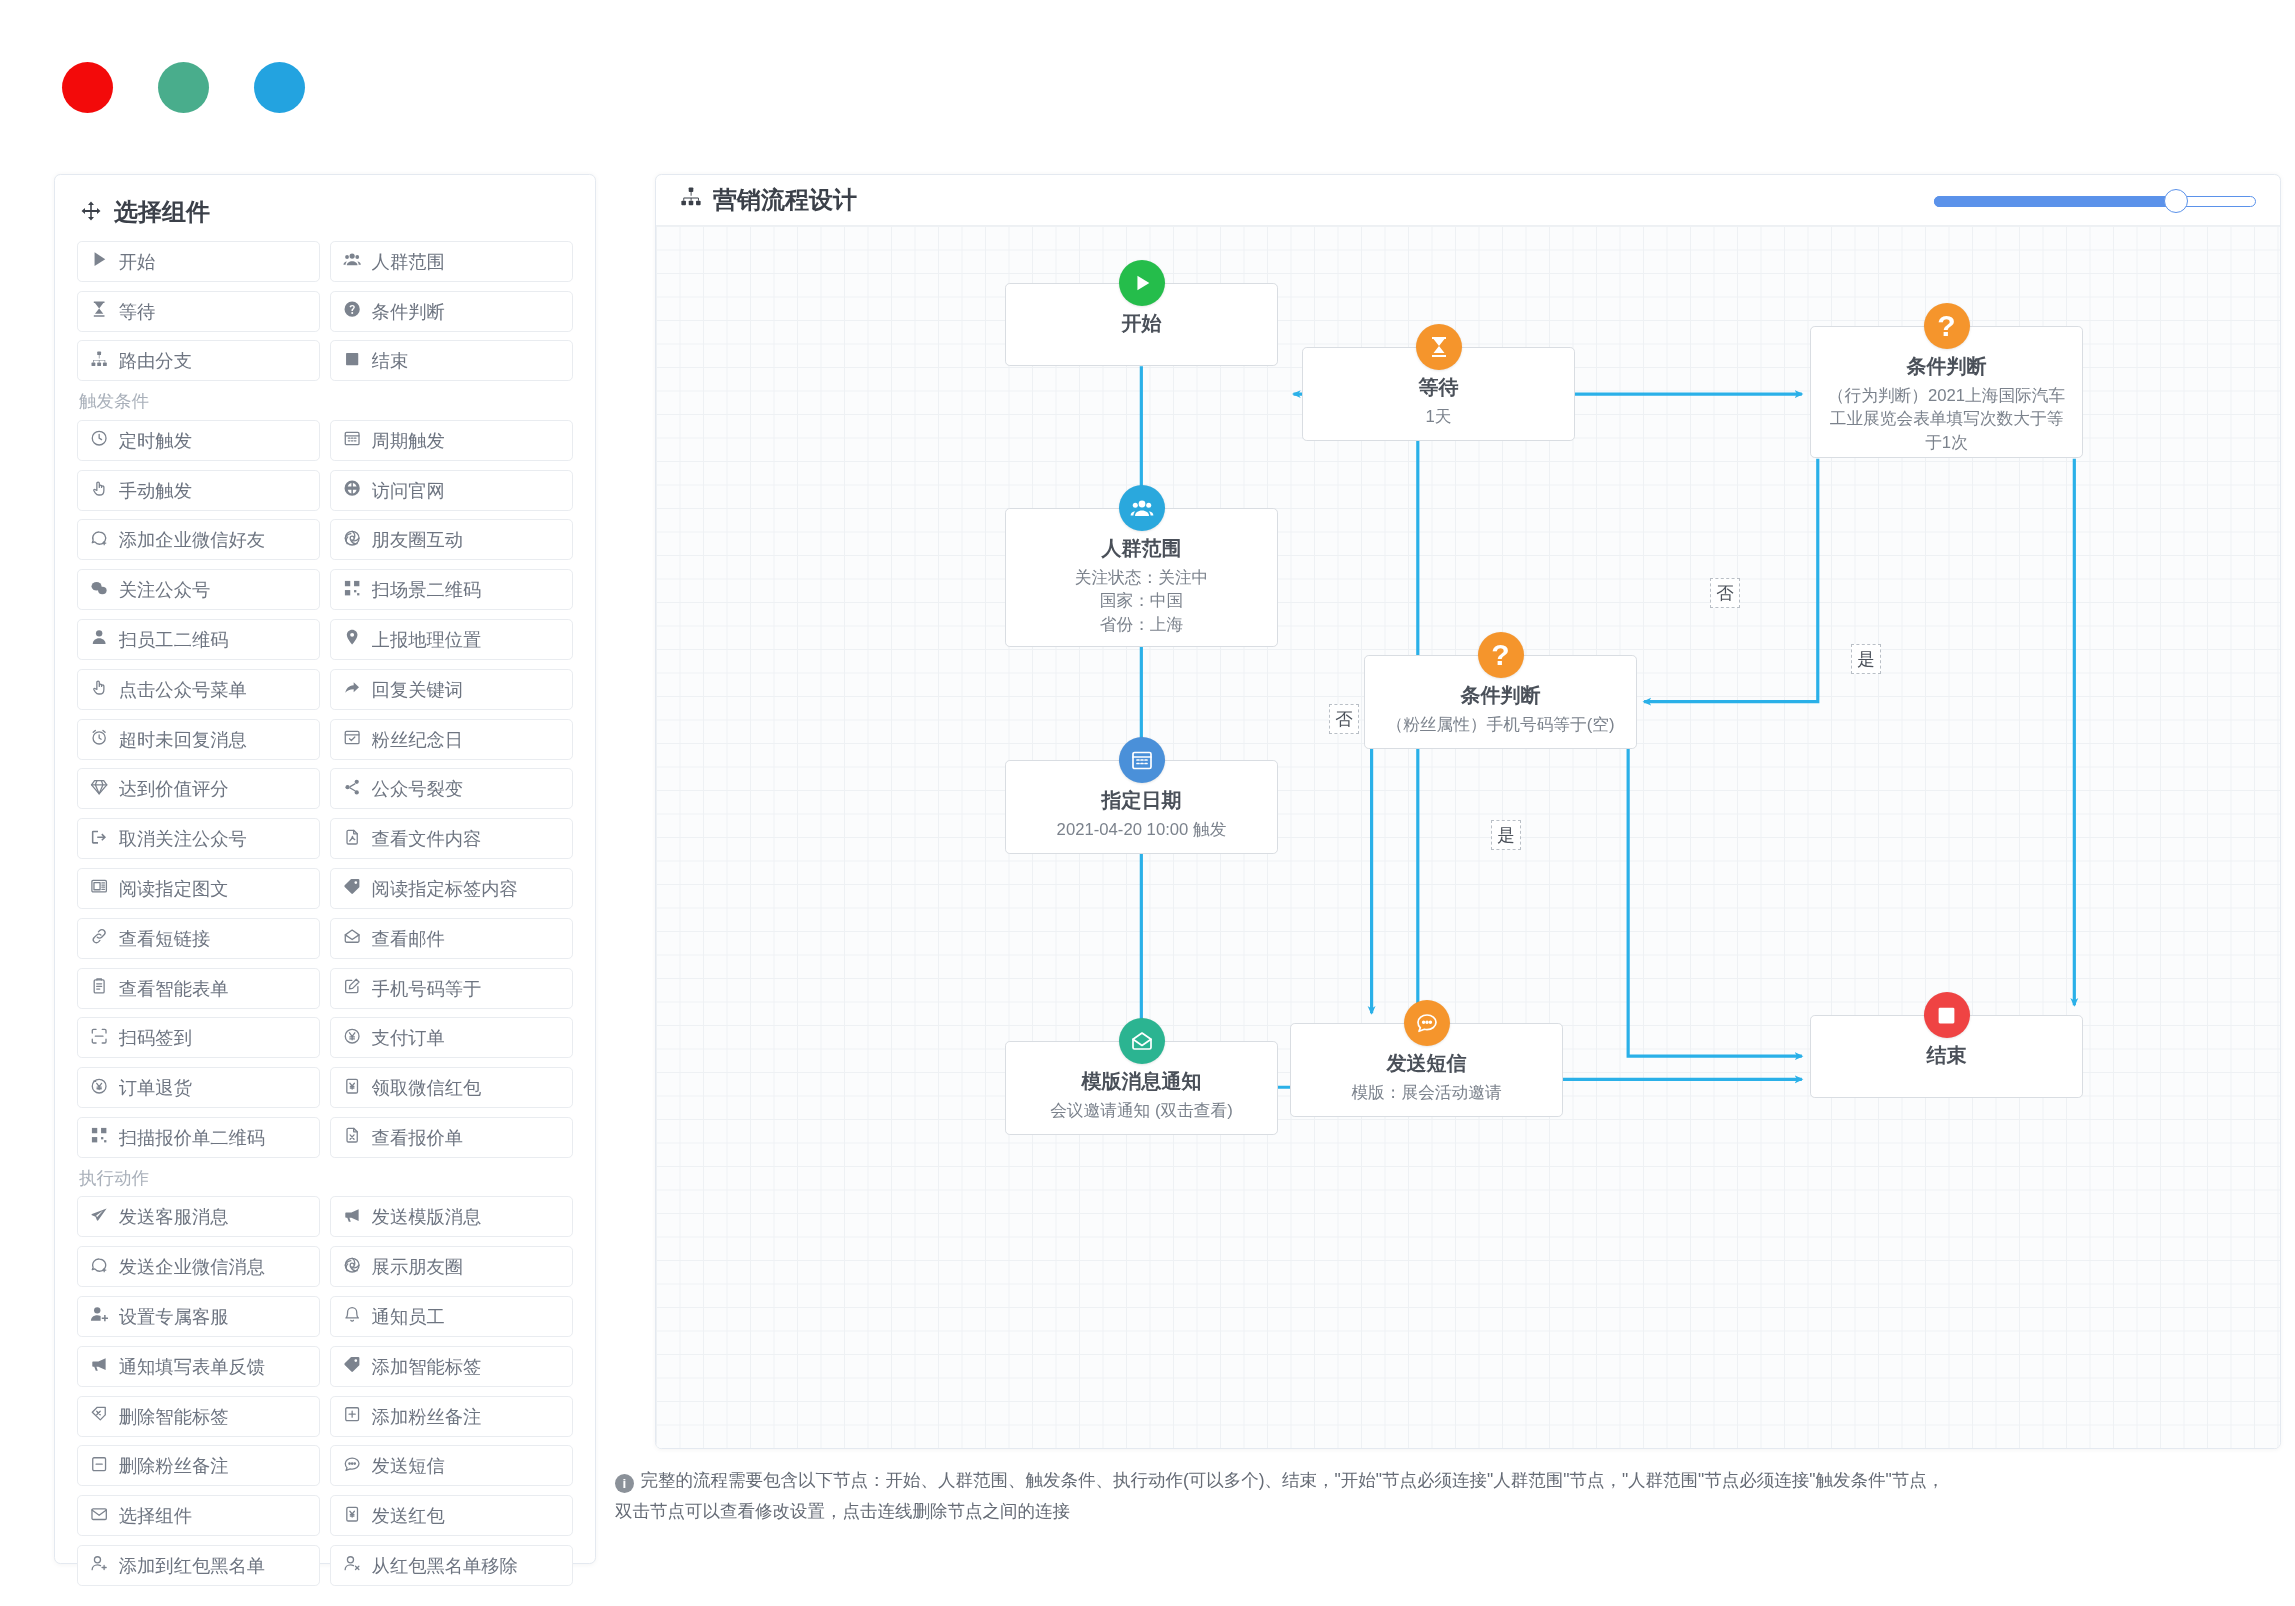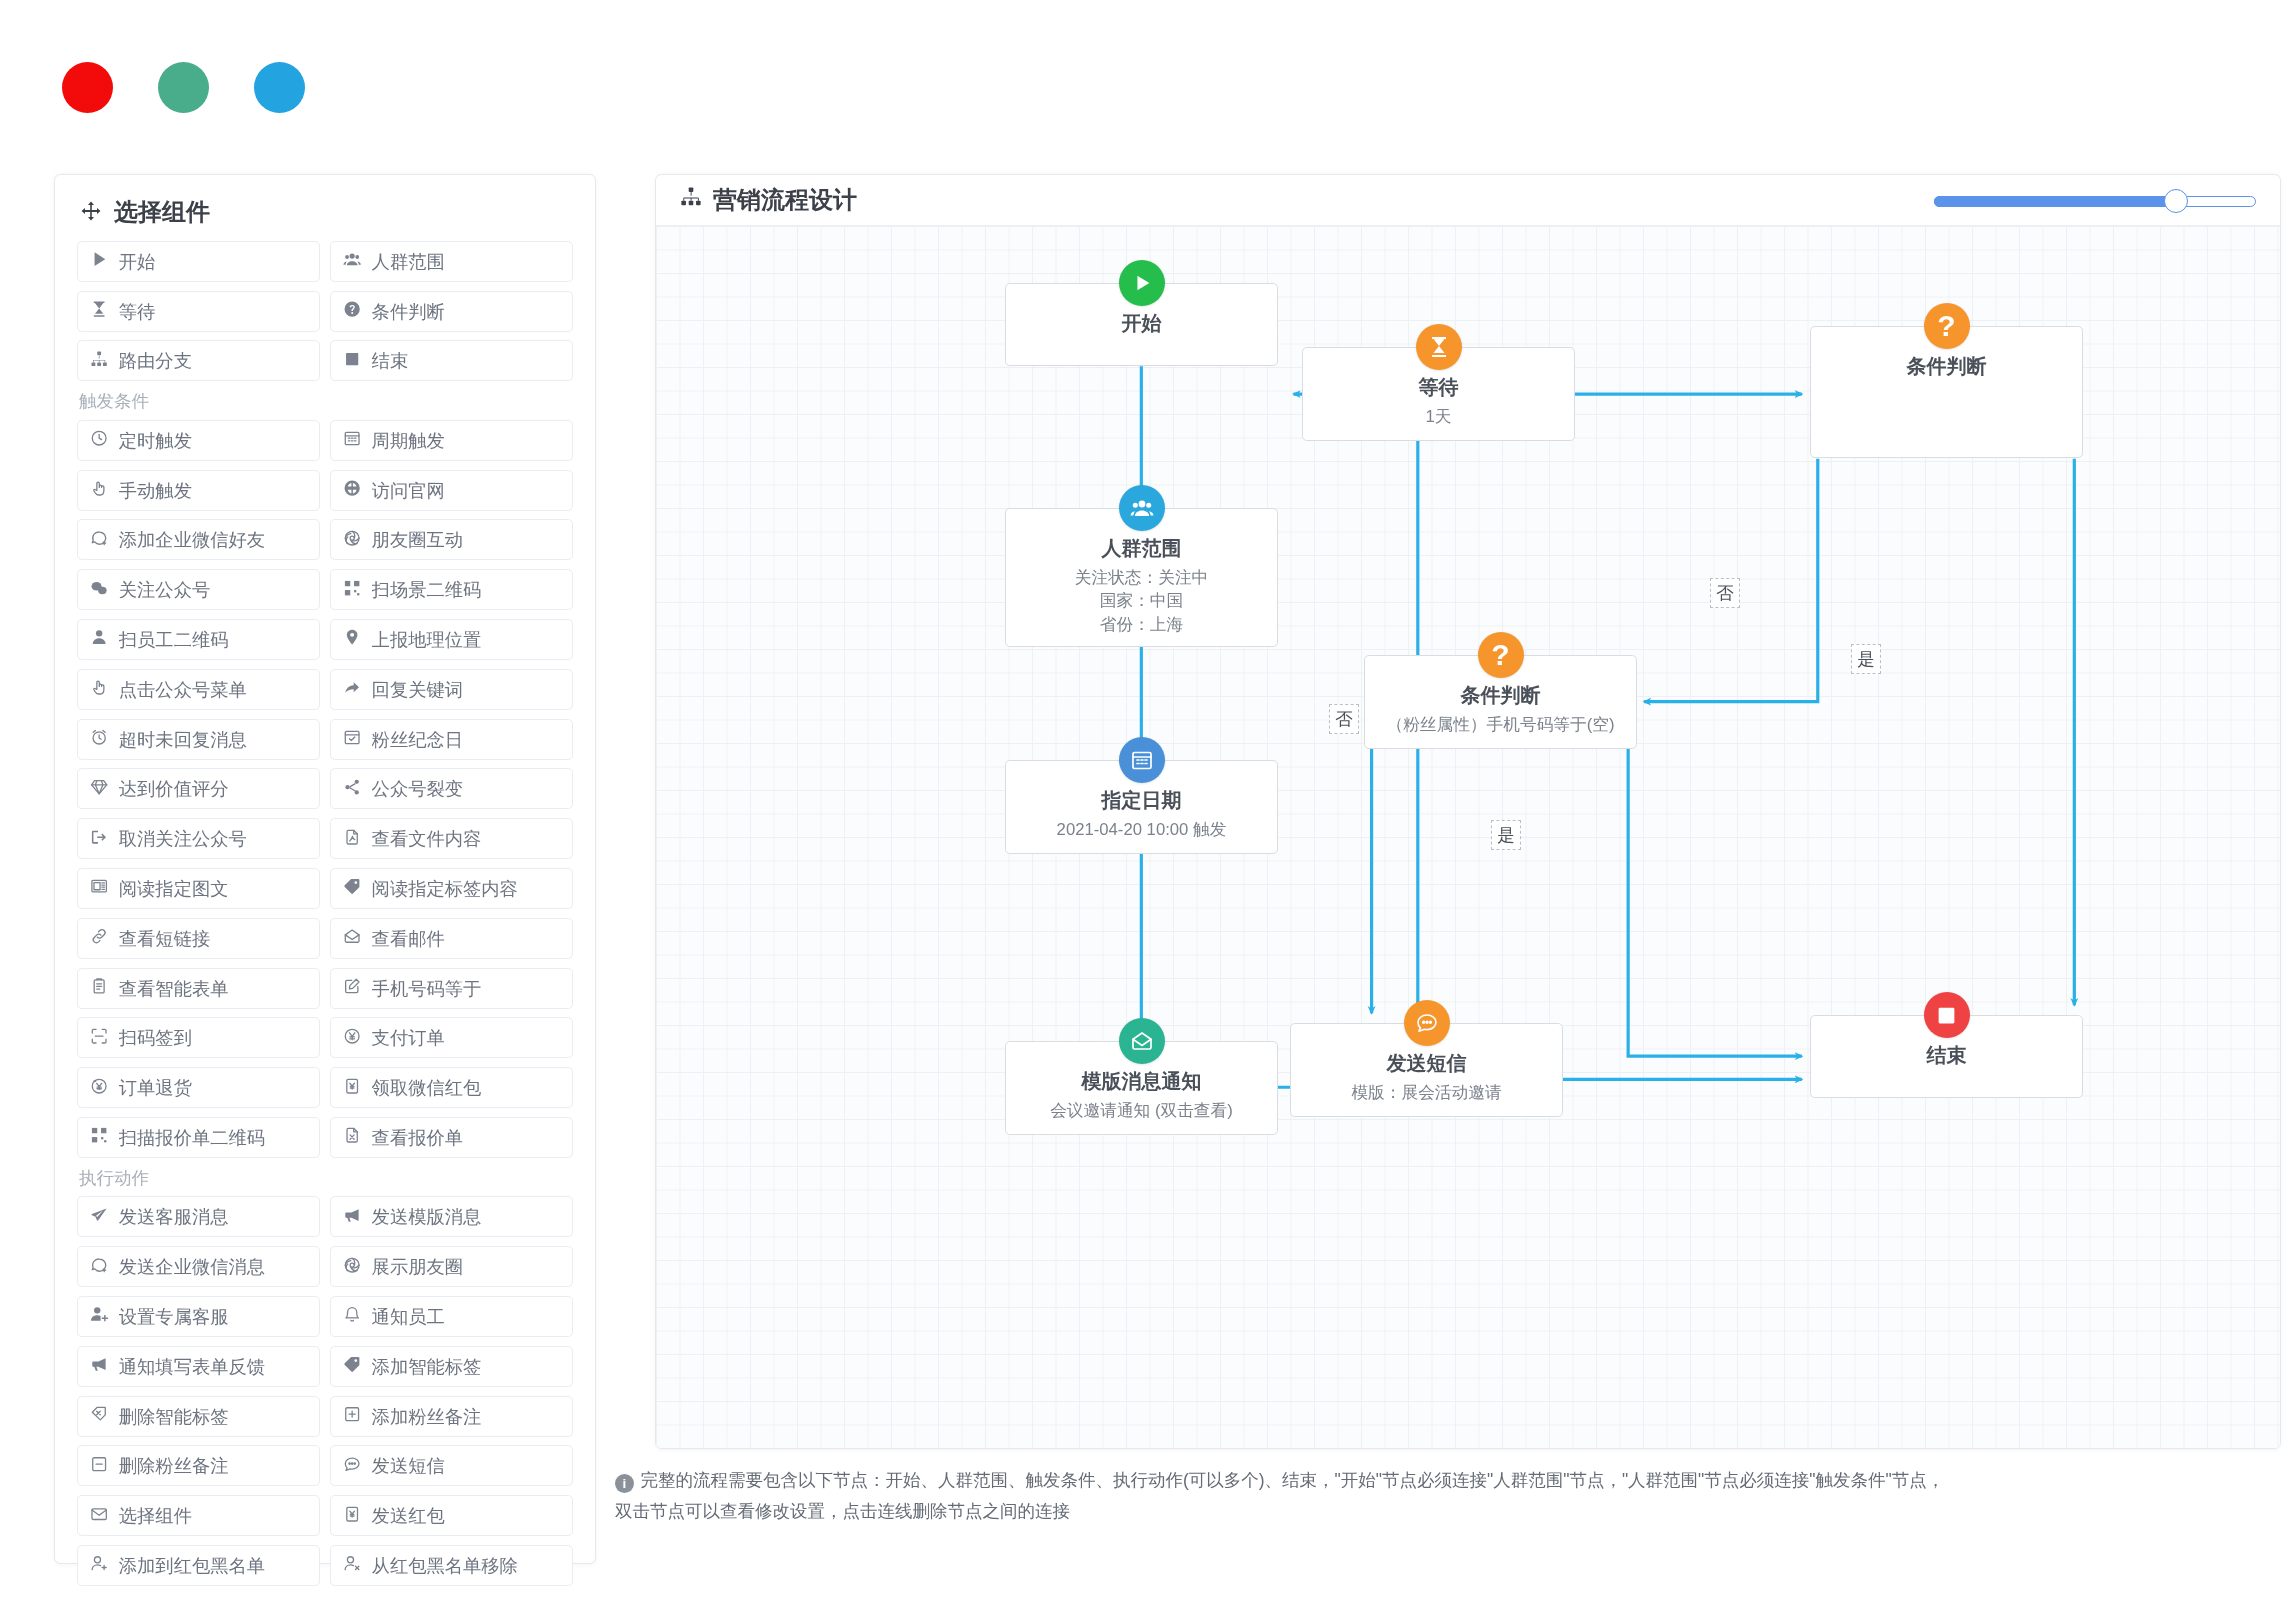--- a/index.html
+++ b/index.html
@@ -637,20 +637,23 @@
             <div class="ttl">等待</div>
             <div class="sub">
               <div>1天</div>
             </div>
           </div>
           <div class="node" style="left: 1154px; top: 100px; width: 273px; min-height: 132px;">
             <div class="badge" style="background:#f5952c">
               <span class="qmark">?</span>
             </div>
             <div class="ttl">条件判断</div>
+            <div class="sub">
+              <div>（行为判断）2021上海国际汽车工业展览会表单填写次数大于等于1次</div>
+            </div>
           </div>
           <div class="node" style="left: 708px; top: 429px; width: 273px; min-height: 94px;">
             <div class="badge" style="background:#f5952c">
               <span class="qmark">?</span>
             </div>
             <div class="ttl">条件判断</div>
             <div class="sub">
               <div>（粉丝属性）手机号码等于(空)</div>
             </div>
           </div>

